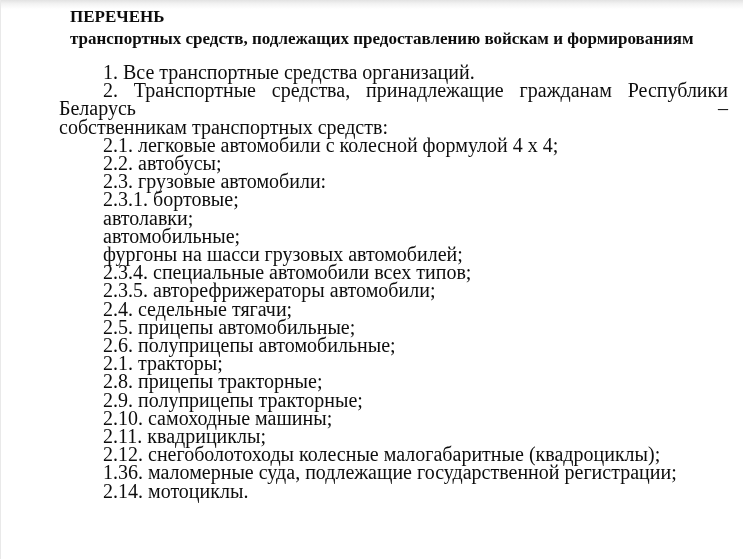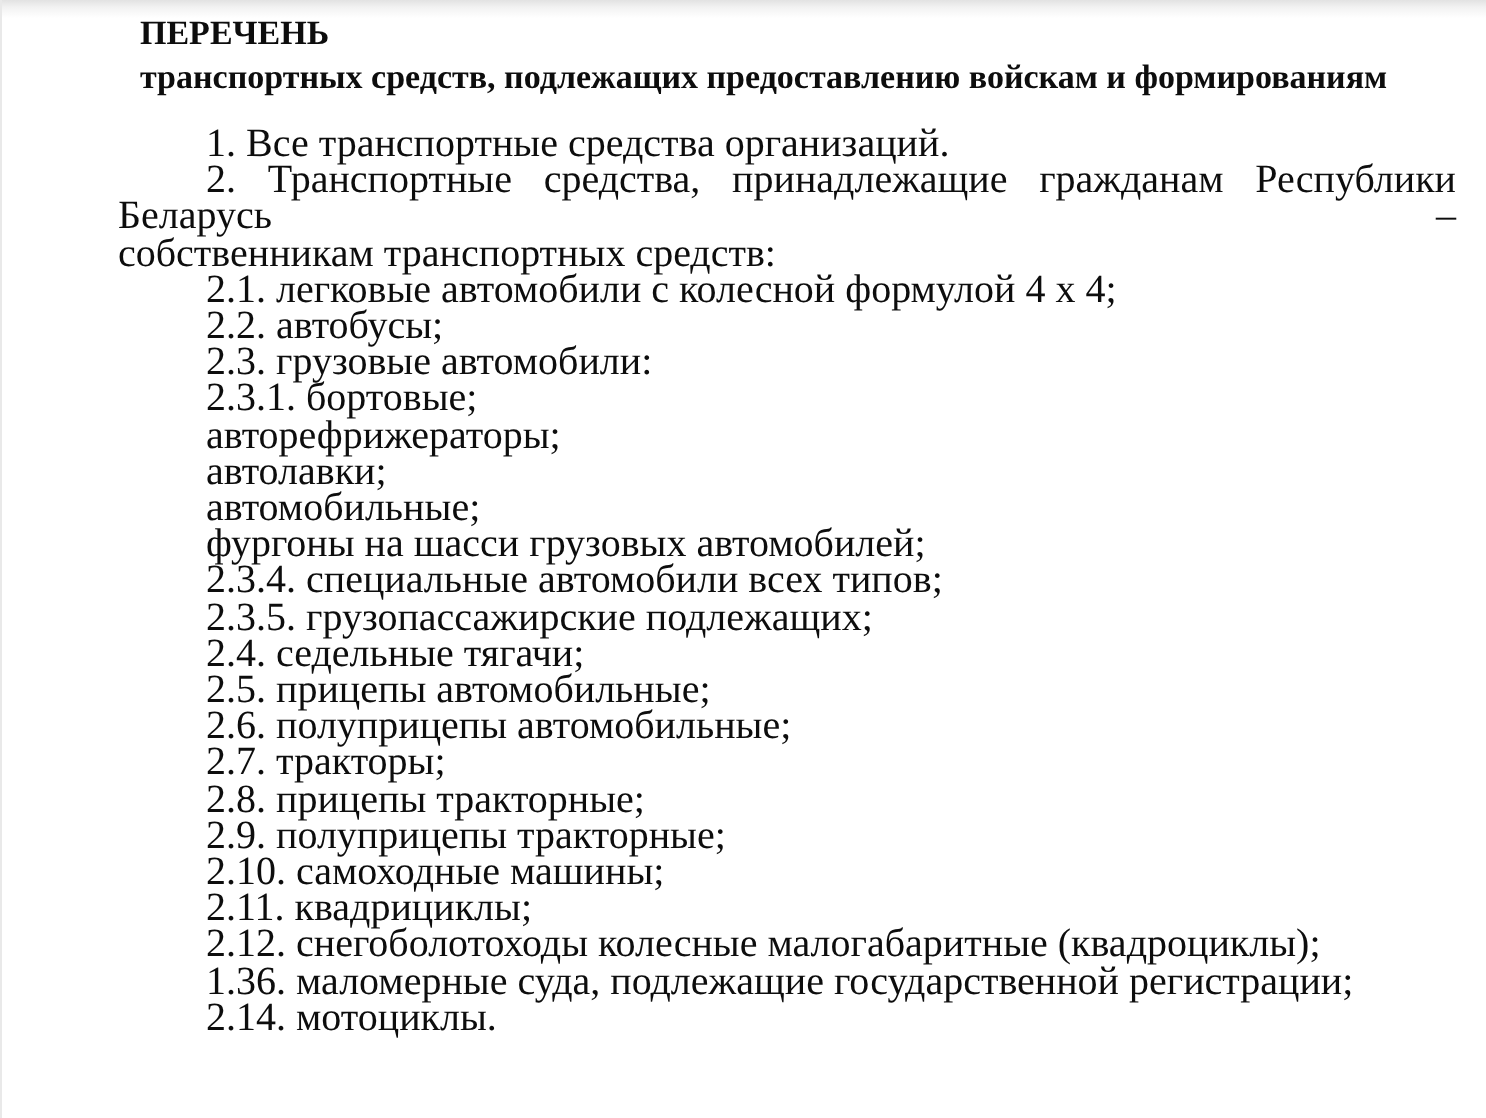--- a/index.html
+++ b/index.html
@@ -75,30 +75,29 @@
     <div>транспортных средств, подлежащих предоставлению войскам и формированиям</div>
   </div>
   <div class="doc-body">
       <div class="para indent">1. Все транспортные средства организаций.</div>
       <div class="para justify-full">2. Транспортные средства, принадлежащие гражданам Республики Беларусь –</div>
       <div class="para noindent">собственникам транспортных средств:</div>
       <div class="para indent">2.1. легковые автомобили с колесной формулой 4 х 4;</div>
       <div class="para indent">2.2. автобусы;</div>
       <div class="para indent">2.3. грузовые автомобили:</div>
       <div class="para indent">2.3.1. бортовые;</div>
-      <div class="para indent">авторефрижераторы;</div>
       <div class="para indent">автолавки;</div>
       <div class="para indent">автомобильные;</div>
       <div class="para indent">фургоны на шасси грузовых автомобилей;</div>
       <div class="para indent">2.3.4. специальные автомобили всех типов;</div>
-      <div class="para indent">2.3.5. грузопассажирские подлежащих;</div>
+      <div class="para indent">2.3.5. авторефрижераторы автомобили;</div>
       <div class="para indent">2.4. седельные тягачи;</div>
       <div class="para indent">2.5. прицепы автомобильные;</div>
       <div class="para indent">2.6. полуприцепы автомобильные;</div>
-      <div class="para indent">2.7. тракторы;</div>
+      <div class="para indent">2.1. тракторы;</div>
       <div class="para indent">2.8. прицепы тракторные;</div>
       <div class="para indent">2.9. полуприцепы тракторные;</div>
       <div class="para indent">2.10. самоходные машины;</div>
       <div class="para indent">2.11. квадрициклы;</div>
       <div class="para indent">2.12. снегоболотоходы колесные малогабаритные (квадроциклы);</div>
       <div class="para indent">1.36. маломерные суда, подлежащие государственной регистрации;</div>
       <div class="para indent">2.14. мотоциклы.</div>
     </div>
 </div>
 

